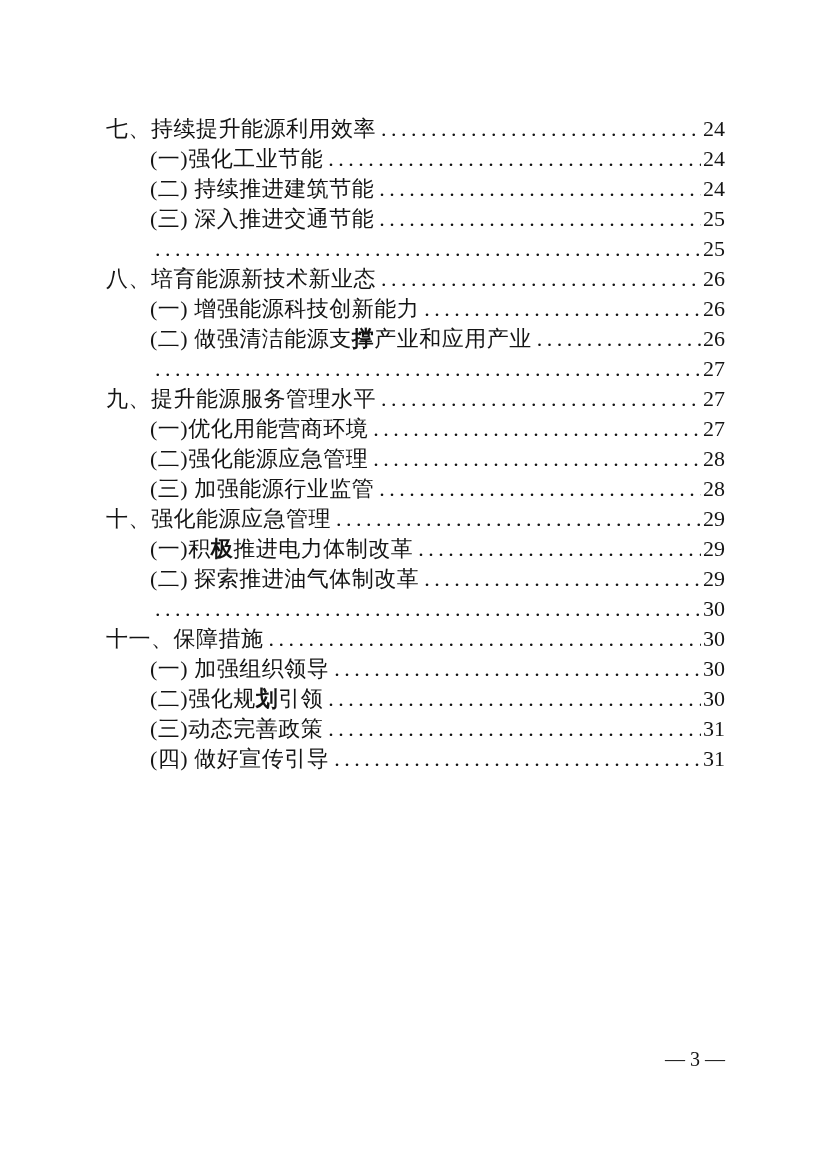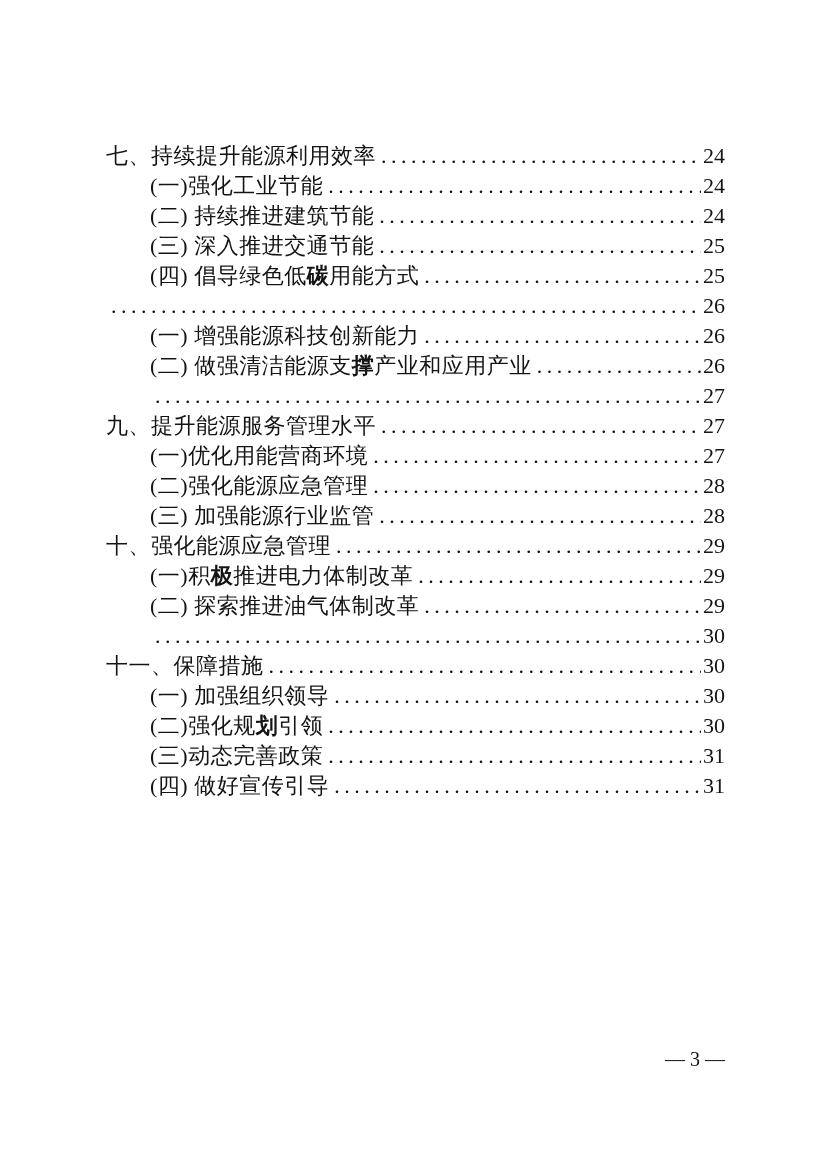--- a/index.html
+++ b/index.html
@@ -40,21 +40,20 @@
     white-space: nowrap;
     letter-spacing: 4.5px;
     padding-left: 5px;
     font-size: 22px;
   }
   .toc-page {
     flex: 0 0 auto;
     min-width: 24px;
     text-align: right;
     font-size: 22px;
-    margin-top: 27px;
   }
   .footer {
     position: absolute;
     top: 1046px;
     right: 102px;
     font-size: 20px;
     line-height: 26px;
     color: #141414;
   }
 </style>
@@ -77,25 +76,25 @@
         <span class="toc-title"><span>(二) 持续推进建筑节能</span></span>
         <span class="toc-dots">..........................................................................................</span>
         <span class="toc-page">24</span>
       </div>
       <div class="toc-row level-2">
         <span class="toc-title"><span>(三) 深入推进交通节能</span></span>
         <span class="toc-dots">..........................................................................................</span>
         <span class="toc-page">25</span>
       </div>
       <div class="toc-row level-2">
-        <span class="toc-title"><span>(四) 倡导绿色低</span><b>碳</b><span>用能方式</span></span>
         <span class="toc-dots">..........................................................................................</span>
         <span class="toc-page">25</span>
       </div>
       <div class="toc-row level-1">
+        <span class="toc-title"><span>八、培育能源新技术新业态</span></span>
         <span class="toc-dots">..........................................................................................</span>
         <span class="toc-page">26</span>
       </div>
       <div class="toc-row level-2">
         <span class="toc-title"><span>(一) 增强能源科技创新能力</span></span>
         <span class="toc-dots">..........................................................................................</span>
         <span class="toc-page">26</span>
       </div>
       <div class="toc-row level-2">
         <span class="toc-title"><span>(二) 做强清洁能源支</span><b>撑</b><span>产业和应用产业</span></span>

